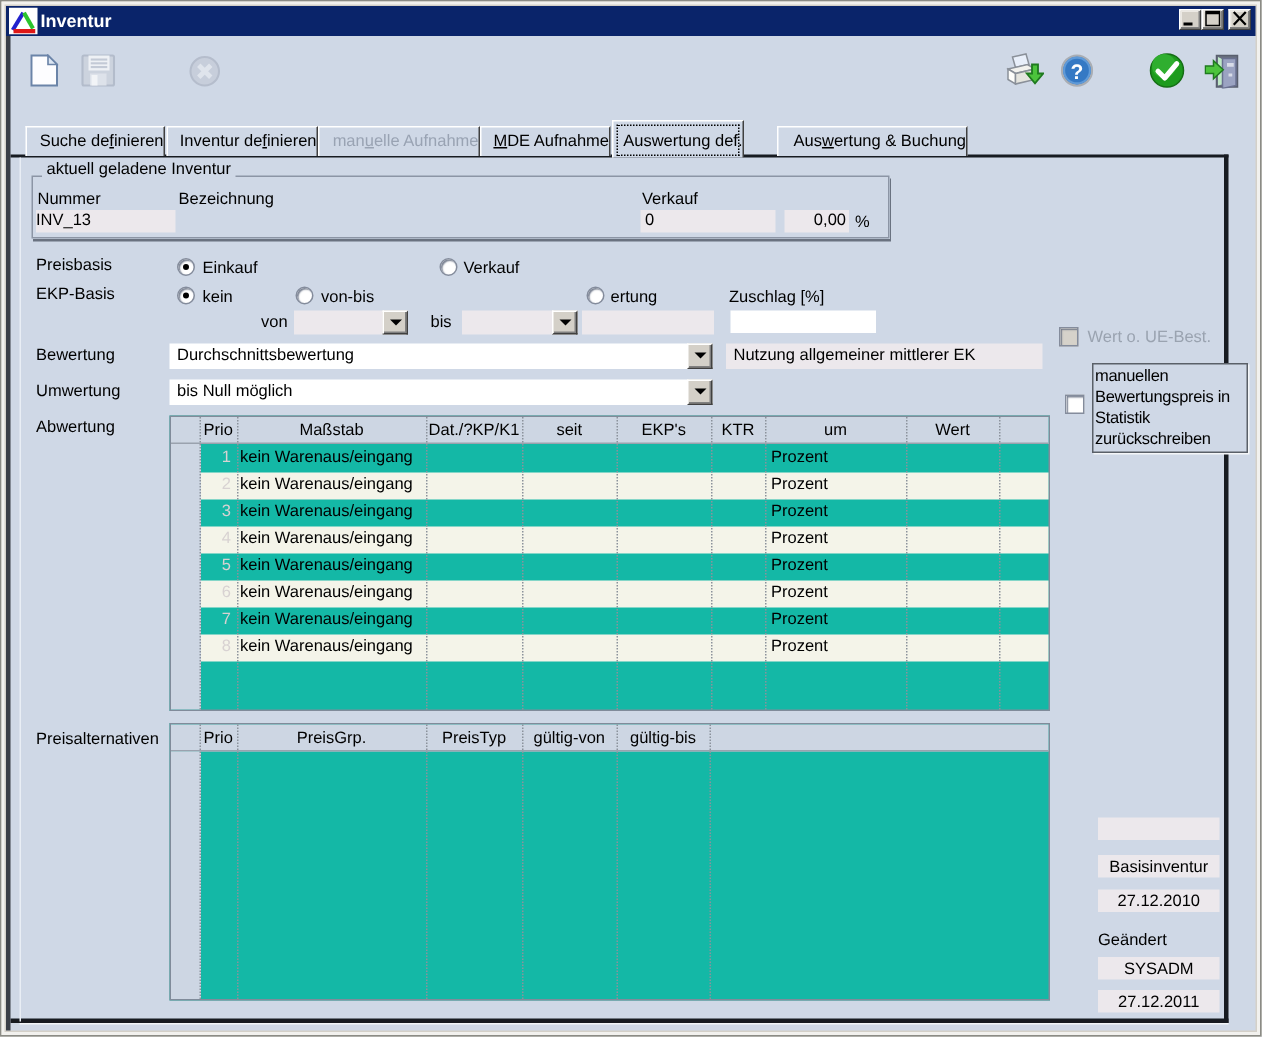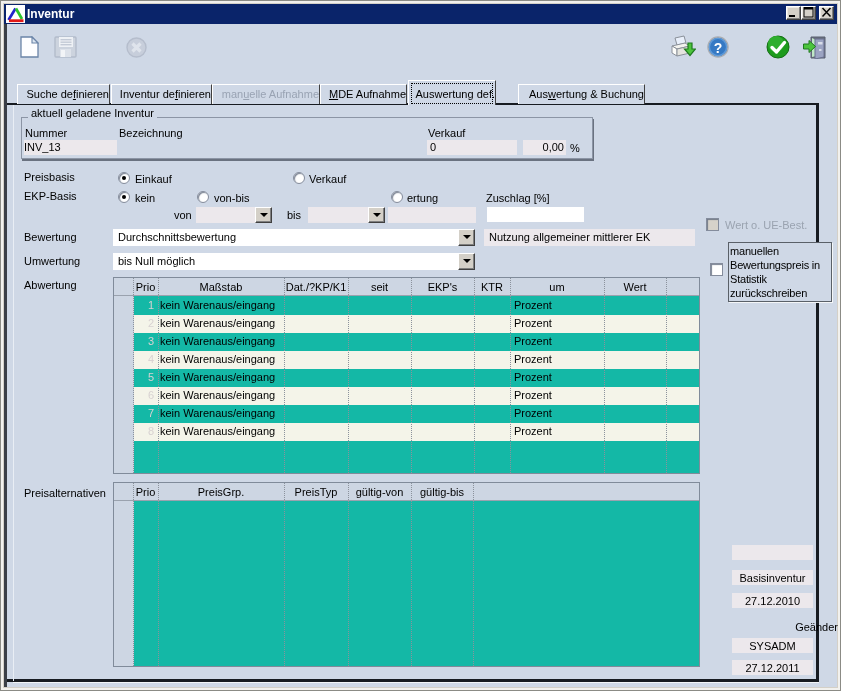--- a/index.html
+++ b/index.html
@@ -215,21 +215,21 @@
   <div class="ghtxt" style="left:19px;width:25px">Prio</div>
   <div class="ghtxt" style="left:44px;width:126px">PreisGrp.</div>
   <div class="ghtxt" style="left:170px;width:64px">PreisTyp</div>
   <div class="ghtxt" style="left:234px;width:63px">gültig-von</div>
   <div class="ghtxt" style="left:297px;width:62px">gültig-bis</div>
 </div>
 
 <div class="rfld" style="top:545px"></div>
 <div class="rfld" style="top:570px">Basisinventur</div>
 <div class="rfld" style="top:593px">27.12.2010</div>
-<div class="lbl" style="left:760px;top:621px;width:81px;text-align:right">Geändert</div>
+<div class="lbl" style="left:732px;top:621px;width:81px;text-align:left">Geändert</div>
 <div class="rfld" style="top:638px">SYSADM</div>
 <div class="rfld" style="top:660px">27.12.2011</div>
 
 <div id="rows">
 <div class="rownum" style="left:133px;top:296px;width:21px">1</div>
 <div class="ctxt" style="left:160px;top:296px">kein Warenaus/eingang</div>
 <div class="ctxt" style="left:514px;top:296px">Prozent</div>
 <div class="rownum" style="left:133px;top:314px;width:21px">2</div>
 <div class="ctxt" style="left:160px;top:314px">kein Warenaus/eingang</div>
 <div class="ctxt" style="left:514px;top:314px">Prozent</div>

